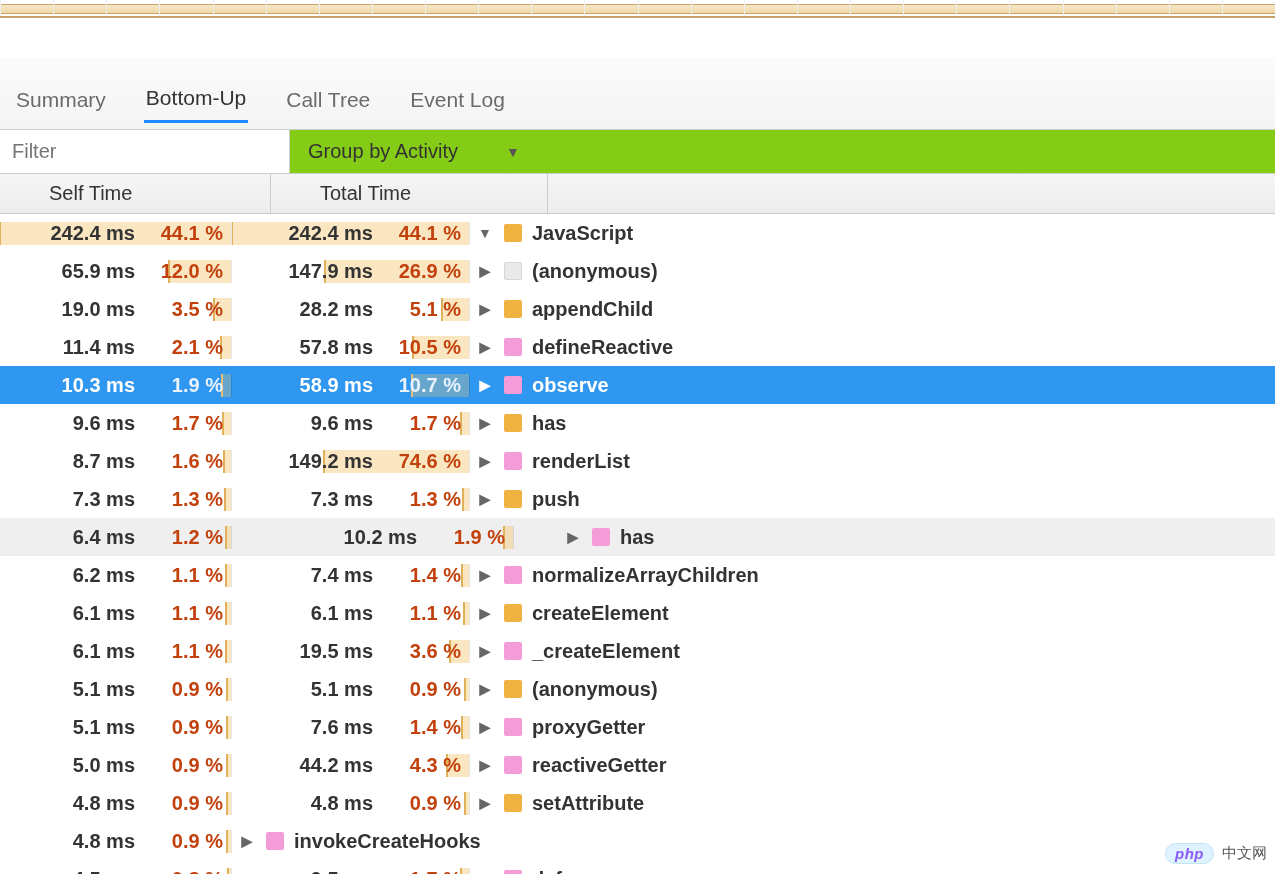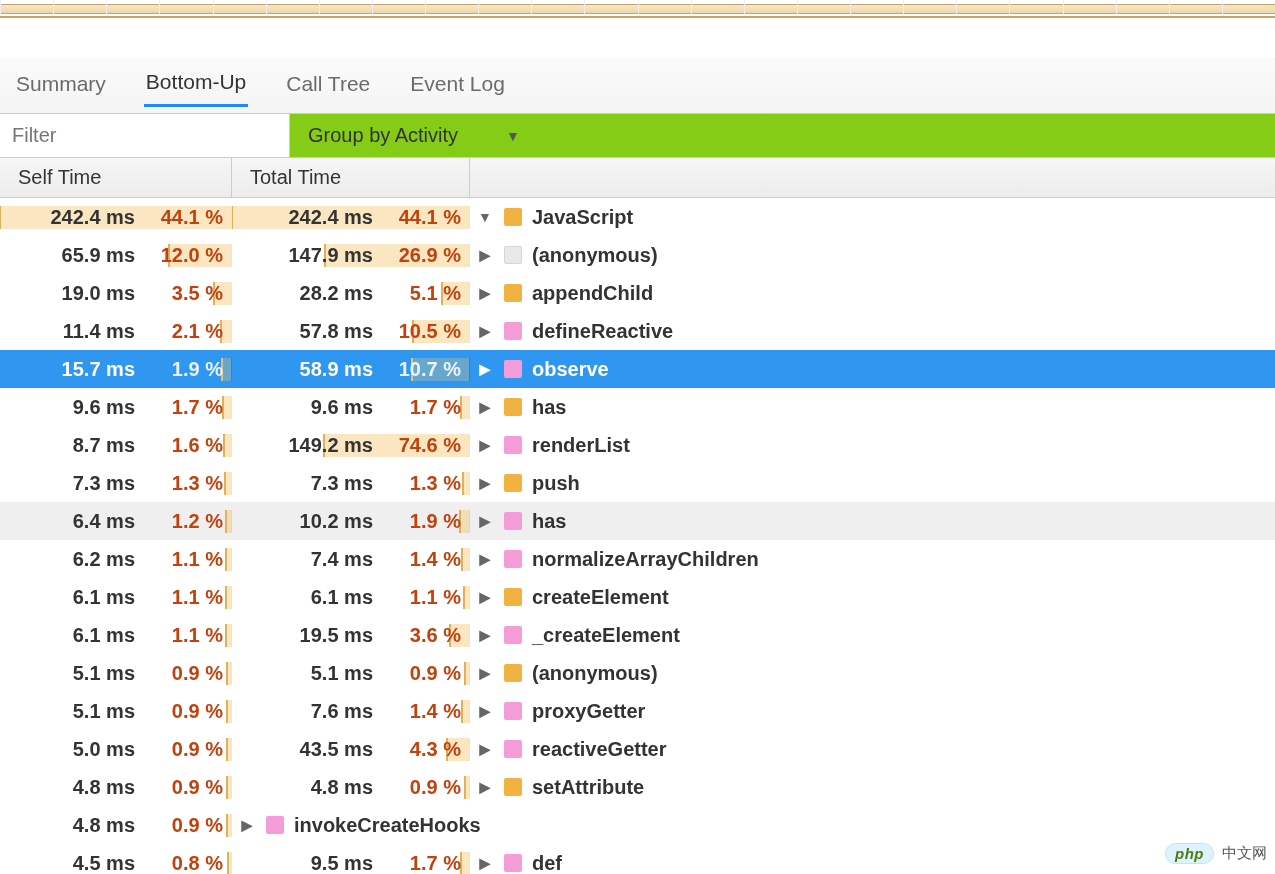--- a/index.html
+++ b/index.html
@@ -8,40 +8,40 @@
   
   .timeline-strip { height: 18px; background: #fff; border-bottom: 2px solid #c9a269; position: relative; margin-top: 0; }
   .timeline-strip .ticks { position: absolute; inset: 0; display: flex; }
   .timeline-strip .ticks div { flex: 1; border-left: 1px solid #eee; }
   .timeline-strip .band { position: absolute; left: 0; right: 0; top: 4px; height: 10px; background: linear-gradient(#f6e7c9,#f0d6a8); border-top: 1px solid #c9a269; border-bottom: 1px solid #c9a269; }
   .timeline-strip-wrap { padding-top: 0; }
   .spacer { height: 40px; }
 
   
   .tabs { display: flex; align-items: center; gap: 36px; padding: 8px 14px 6px 14px; border-bottom: 1px solid #ccc; background: linear-gradient(#fbfbfb,#f4f4f4); font-size: 21px; color: #6b6b6b; }
-  .tab { cursor: pointer; padding: 4px 2px 10px 2px; }
+  .tab { cursor: pointer; padding: 4px 2px 10px 2px; margin-top: 16px; }
   .tab.active { color: #333; border-bottom: 3px solid #1e88ff; }
 
   
   .filter-bar { display: flex; align-items: stretch; border-bottom: 1px solid #ccc; background: #84cc16; }
   .filter-input { flex: 0 0 240px; padding: 10px 12px; font-size: 20px; border: none; border-right: 1px solid #ccc; background: #fff; color: #888; }
   .group-select { display: flex; align-items: center; gap: 48px; padding: 0 18px; font-size: 20px; color: #333; cursor: pointer; }
   .chevron-down { color: #555; font-size: 14px; }
 
   
   .thead { display: flex; border-bottom: 1px solid #ccc; background: linear-gradient(#f6f6f6,#ececec); font-size: 20px; color: #333; }
   .col-self  { flex: 0 0 232px; border-right: 1px solid #ccc; }
   .col-total { flex: 0 0 238px; border-right: 1px solid #ccc; }
   .col-activity { flex: 1; }
-  .thcell { padding: 8px 18px; }
+  .thcell { padding: 8px 10px; margin-left: 39px; }
 
   
   .tbody { }
   .row { display: flex; align-items: center; height: 38px; font-size: 20px; font-weight: bold; }
-  .row.hover { background: #efefef; }
+  .row.hover { background: #efefef; gap: 44px; }
   .row.selected { background: #2f97ef; color: #fff; }
   .row .cell { display: flex; align-items: center; position: relative; }
   .row .col-self  { flex: 0 0 232px; border-right: 1px solid rgba(0,0,0,0.10); justify-content: flex-end; padding-right: 8px; overflow: hidden; }
   .row .col-total { flex: 0 0 238px; border-right: 1px solid rgba(0,0,0,0.10); justify-content: flex-end; padding-right: 8px; overflow: hidden; }
   .row .col-activity { flex: 1; padding-left: 6px; gap: 10px; }
   .num-ms { text-align: right; min-width: 110px; padding-right: 6px; }
   .num-pct { text-align: right; min-width: 82px; color: #c2410c; }
   .row.selected .num-pct { color: #e8f3ff; }
 
   
@@ -54,21 +54,21 @@
   .row.selected .disclosure { color: #fff; }
   .swatch { width: 18px; height: 18px; border-radius: 2px; display: inline-block; flex: 0 0 18px; }
   .sw-orange { background: #f0b341; }
   .sw-pink   { background: #f39cd8; }
   .sw-grey   { background: #e9e9e9; border: 1px solid #d6d6d6; }
   .indent1 { padding-left: 22px; }
   .activity-label { }
 
   
   .watermark { position: fixed; right: 8px; bottom: 10px; display: flex; align-items: center; gap: 8px; font-size: 15px; color: #555; }
-  .watermark .pill { background: #dff2ff; color: #4d7c0f; border: 1px solid #bfe7f3; border-radius: 11px; padding: 1px 9px; font-weight: 700; font-style: italic; letter-spacing: 0.5px; }
+  .watermark .pill { background: #dff2ff; color: #8b5cf6; border: 1px solid #bfe7f3; border-radius: 11px; padding: 1px 9px; font-weight: 700; font-style: italic; letter-spacing: 0.5px; }
 </style>
 </head>
 <body>
 
 <div class="timeline-strip-wrap">
   <div class="timeline-strip">
     <div class="band"></div>
     <div class="ticks">
         <div></div>
         <div></div>
@@ -184,21 +184,21 @@
       </div>
       <div class="cell col-activity indent1">
         <span class="disclosure">▶</span>
         <span class="swatch sw-pink"></span>
         <span class="activity-label">defineReactive</span>
       </div>
     </div>
     <div class="row selected">
       <div class="cell col-self">
         <div class="pct-bar" style="width: 9.976px;"></div>
-        <span class="num-ms">15.7 ms</span>
+        <span class="num-ms">10.3 ms</span>
         <span class="num-pct">1.9 %</span>
       </div>
       <div class="cell col-total">
         <div class="pct-bar" style="width: 57.834px;"></div>
         <span class="num-ms">58.9 ms</span>
         <span class="num-pct">10.7 %</span>
       </div>
       <div class="cell col-activity indent1">
         <span class="disclosure">▶</span>
         <span class="swatch sw-pink"></span>
@@ -359,21 +359,21 @@
       </div>
     </div>
     <div class="row">
       <div class="cell col-self">
         <div class="pct-bar" style="width: 4.64px;"></div>
         <span class="num-ms">5.0 ms</span>
         <span class="num-pct">0.9 %</span>
       </div>
       <div class="cell col-total">
         <div class="pct-bar" style="width: 23.324px;"></div>
-        <span class="num-ms">43.5 ms</span>
+        <span class="num-ms">44.2 ms</span>
         <span class="num-pct">4.3 %</span>
       </div>
       <div class="cell col-activity indent1">
         <span class="disclosure">▶</span>
         <span class="swatch sw-pink"></span>
         <span class="activity-label">reactiveGetter</span>
       </div>
     </div>
     <div class="row">
       <div class="cell col-self">

